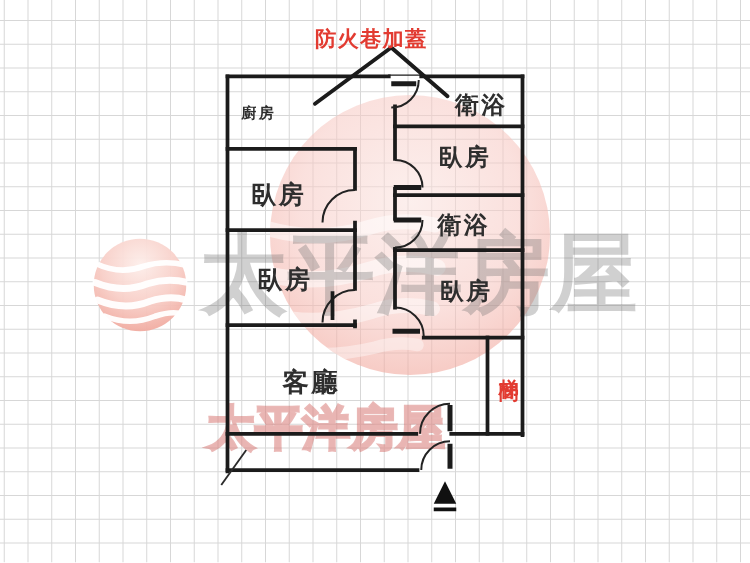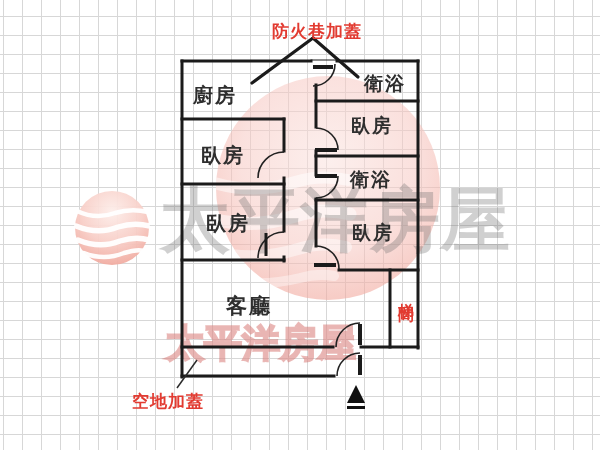--- a/index.html
+++ b/index.html
@@ -11,33 +11,33 @@
     background-size:19px 19px;
     background-position:3px 16px;
     font-family:"Liberation Serif", serif;
   }
   svg.layer{position:absolute;left:0;top:0;width:600px;height:450px;}
   .lbl{
     position:absolute;color:#2e2e2e;font-weight:600;white-space:nowrap;
     font-family:"Liberation Serif", serif; letter-spacing:2px;
   }
   .red{color:#e23b31;}
-  .lbl-kitchen      {left:193px;top:82px;  font-size:20px;}
+  .lbl-kitchen      {left:193px;top:82px;  font-size:12px;}
   .lbl-bath-top     {left:364px;top:71px;  font-size:19px;}
   .lbl-bed-rt       {left:351px;top:113px; font-size:19px;}
   .lbl-bath-mid     {left:350px;top:167px; font-size:19px;}
   .lbl-bed-rb       {left:352px;top:220px; font-size:19px;}
   .lbl-bed-lm       {left:201px;top:142px; font-size:20px;}
   .lbl-bed-lb       {left:206px;top:210px; font-size:20px;}
   .lbl-living       {left:226px;top:292px; font-size:21px;text-align:center;}
   .lbl-stair{
     left:395px;top:290px;font-size:16px;writing-mode:vertical-rl;
     letter-spacing:4px;font-weight:600;
   }
-  .lbl-firelane     {left:272px;top:20px;  font-size:17px;letter-spacing:1px;}
+  .lbl-firelane     {left:252px;top:20px;  font-size:17px;letter-spacing:1px;}
   .lbl-vacant       {left:132px;top:390px; font-size:17px;letter-spacing:1px;}
   .wm-mid{
     position:absolute;left:160px;top:186px;font-size:70px;line-height:70px;
     letter-spacing:0px;color:rgba(110,110,110,0.32);font-weight:600;white-space:nowrap;
     font-family:"Liberation Serif", serif;
   }
   .wm-bot{
     position:absolute;left:166px;top:323px;font-size:38px;line-height:40px;
     color:rgba(252,240,240,0.38);-webkit-text-stroke:2px rgba(208,98,94,0.45);
     font-weight:700;white-space:nowrap;font-family:"Liberation Serif", serif;
@@ -159,16 +159,15 @@
   <div class="lbl lbl-bath-top">衛浴</div>
   <div class="lbl lbl-bed-rt">臥房</div>
   <div class="lbl lbl-bath-mid">衛浴</div>
   <div class="lbl lbl-bed-rb">臥房</div>
   <div class="lbl lbl-bed-lm">臥房</div>
   <div class="lbl lbl-bed-lb">臥房</div>
   <div class="lbl lbl-living">客廳</div>
   <div class="lbl lbl-stair red">梯間</div>
 
   <div class="lbl lbl-firelane red">防火巷加蓋</div>
-  <div class="lbl lbl-vacant red">空地加蓋</div>
 
 
 </div>
 
 </body></html>

